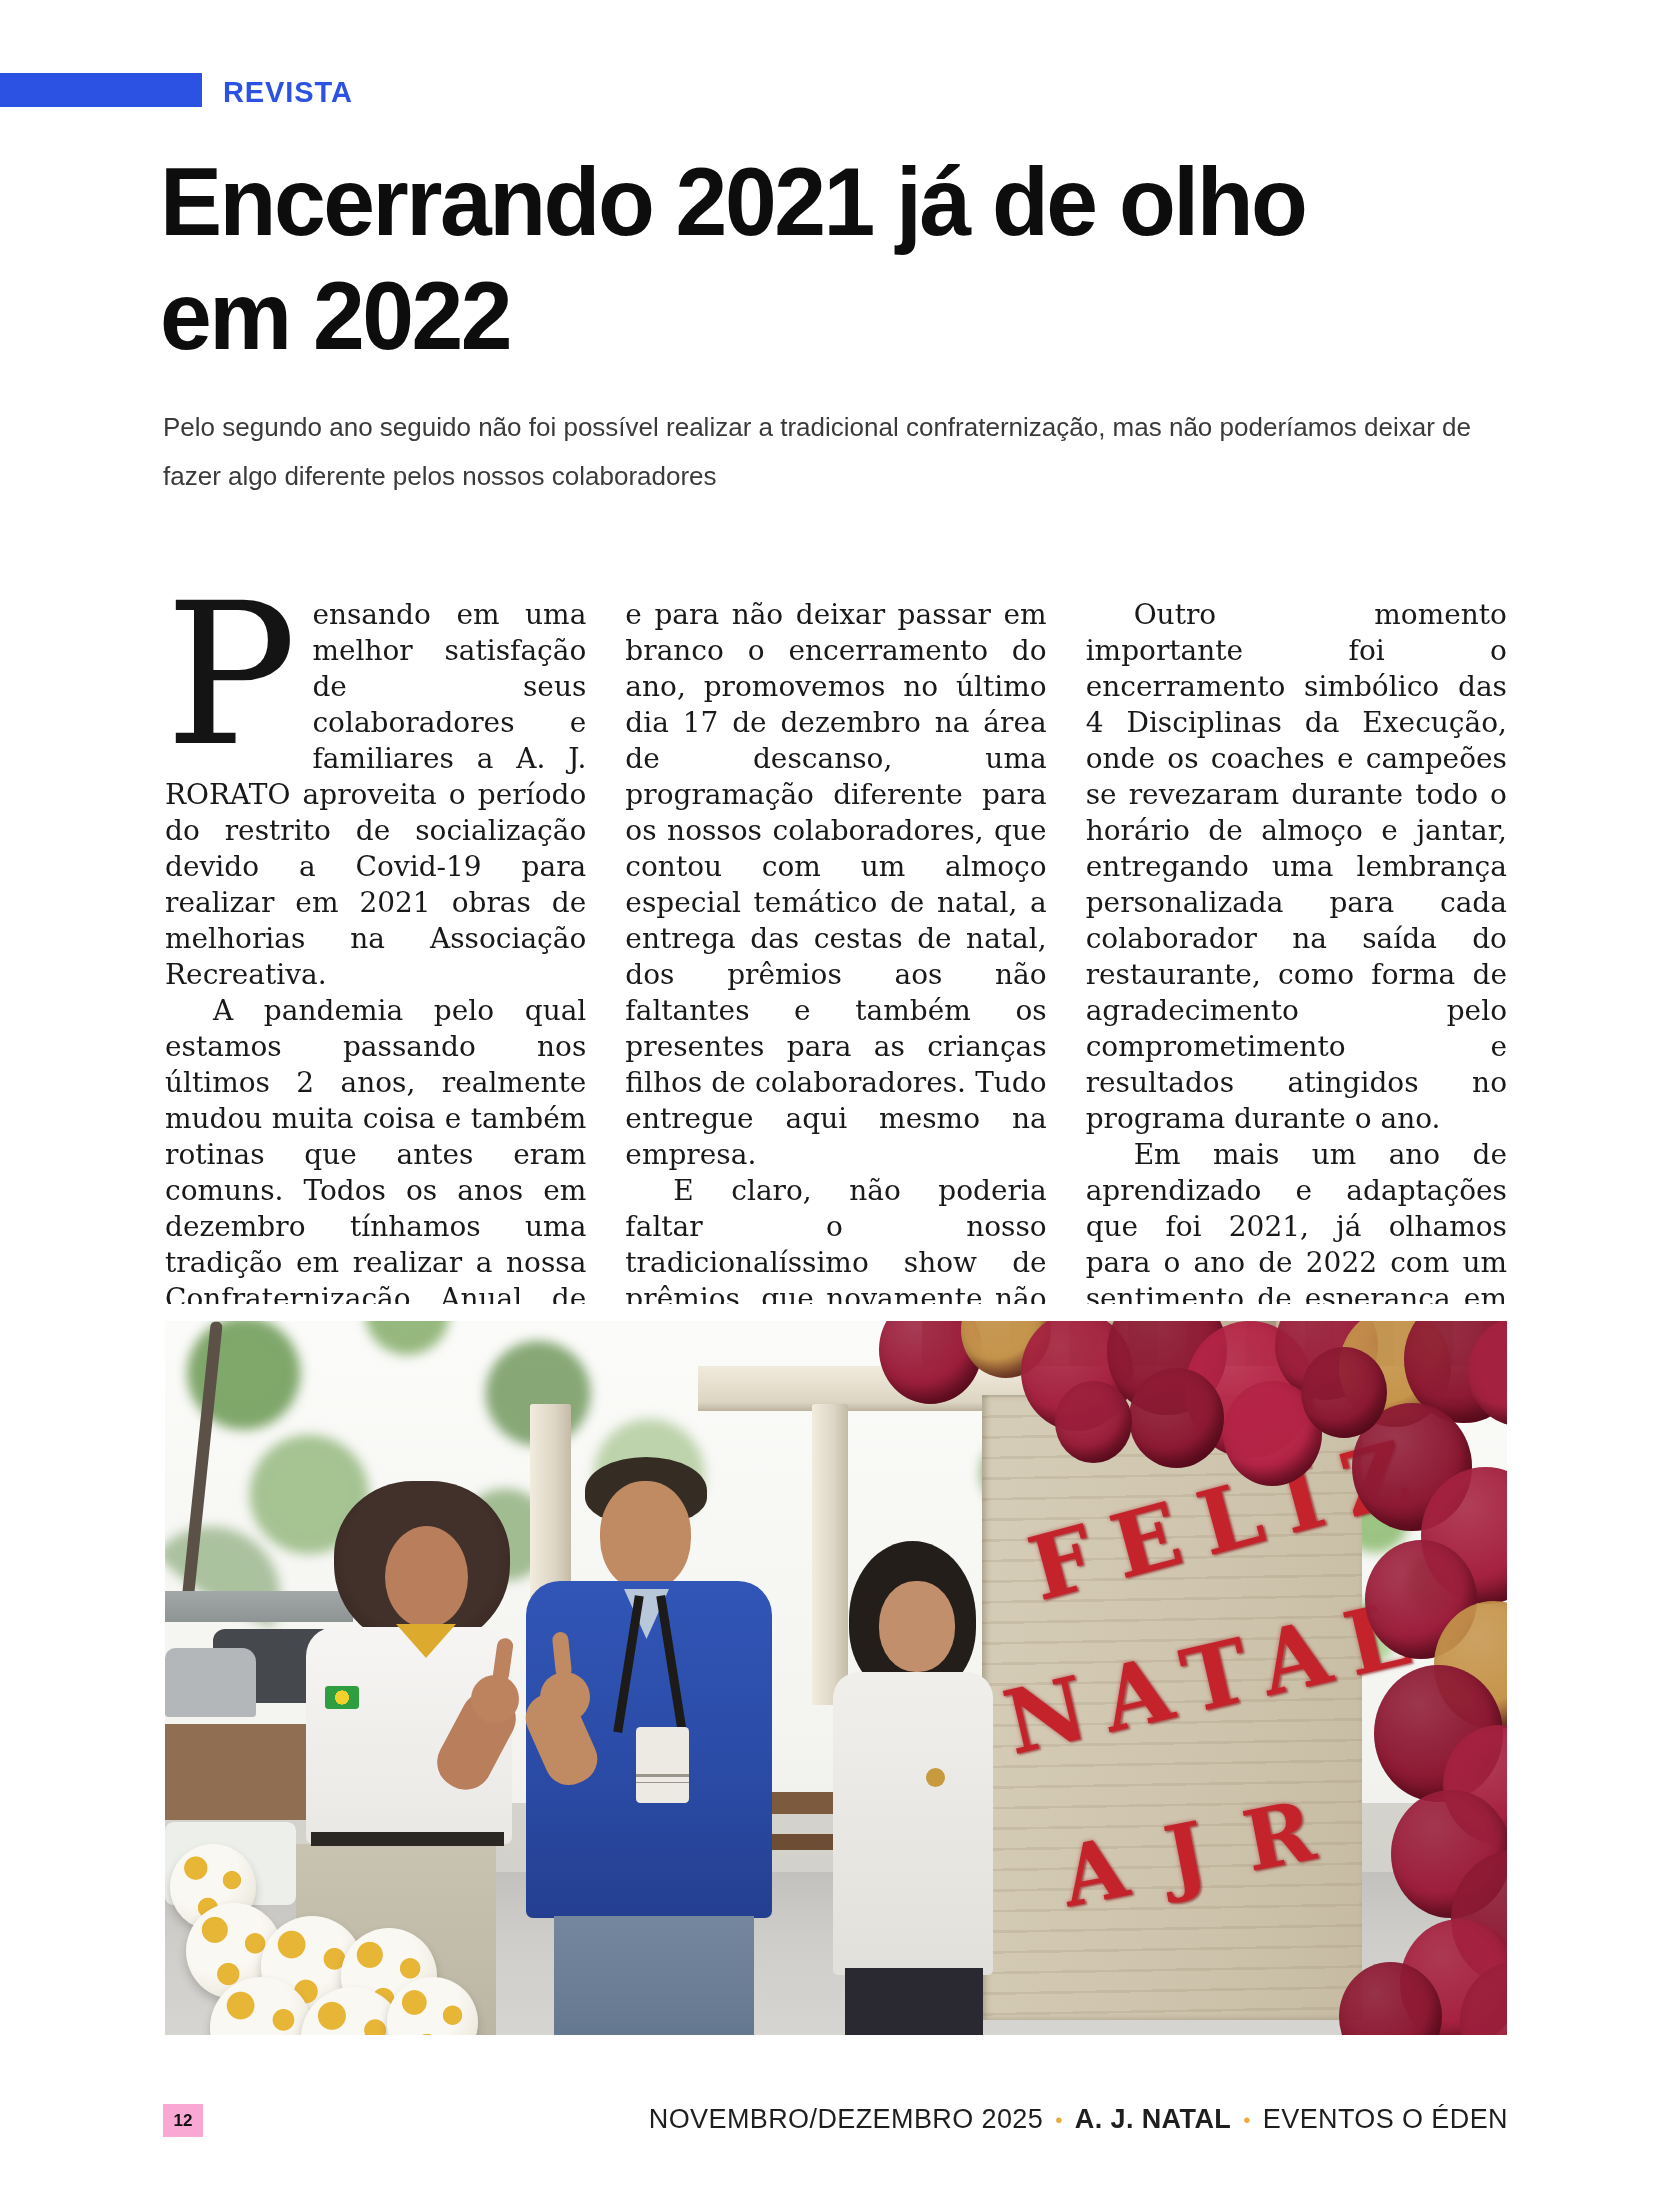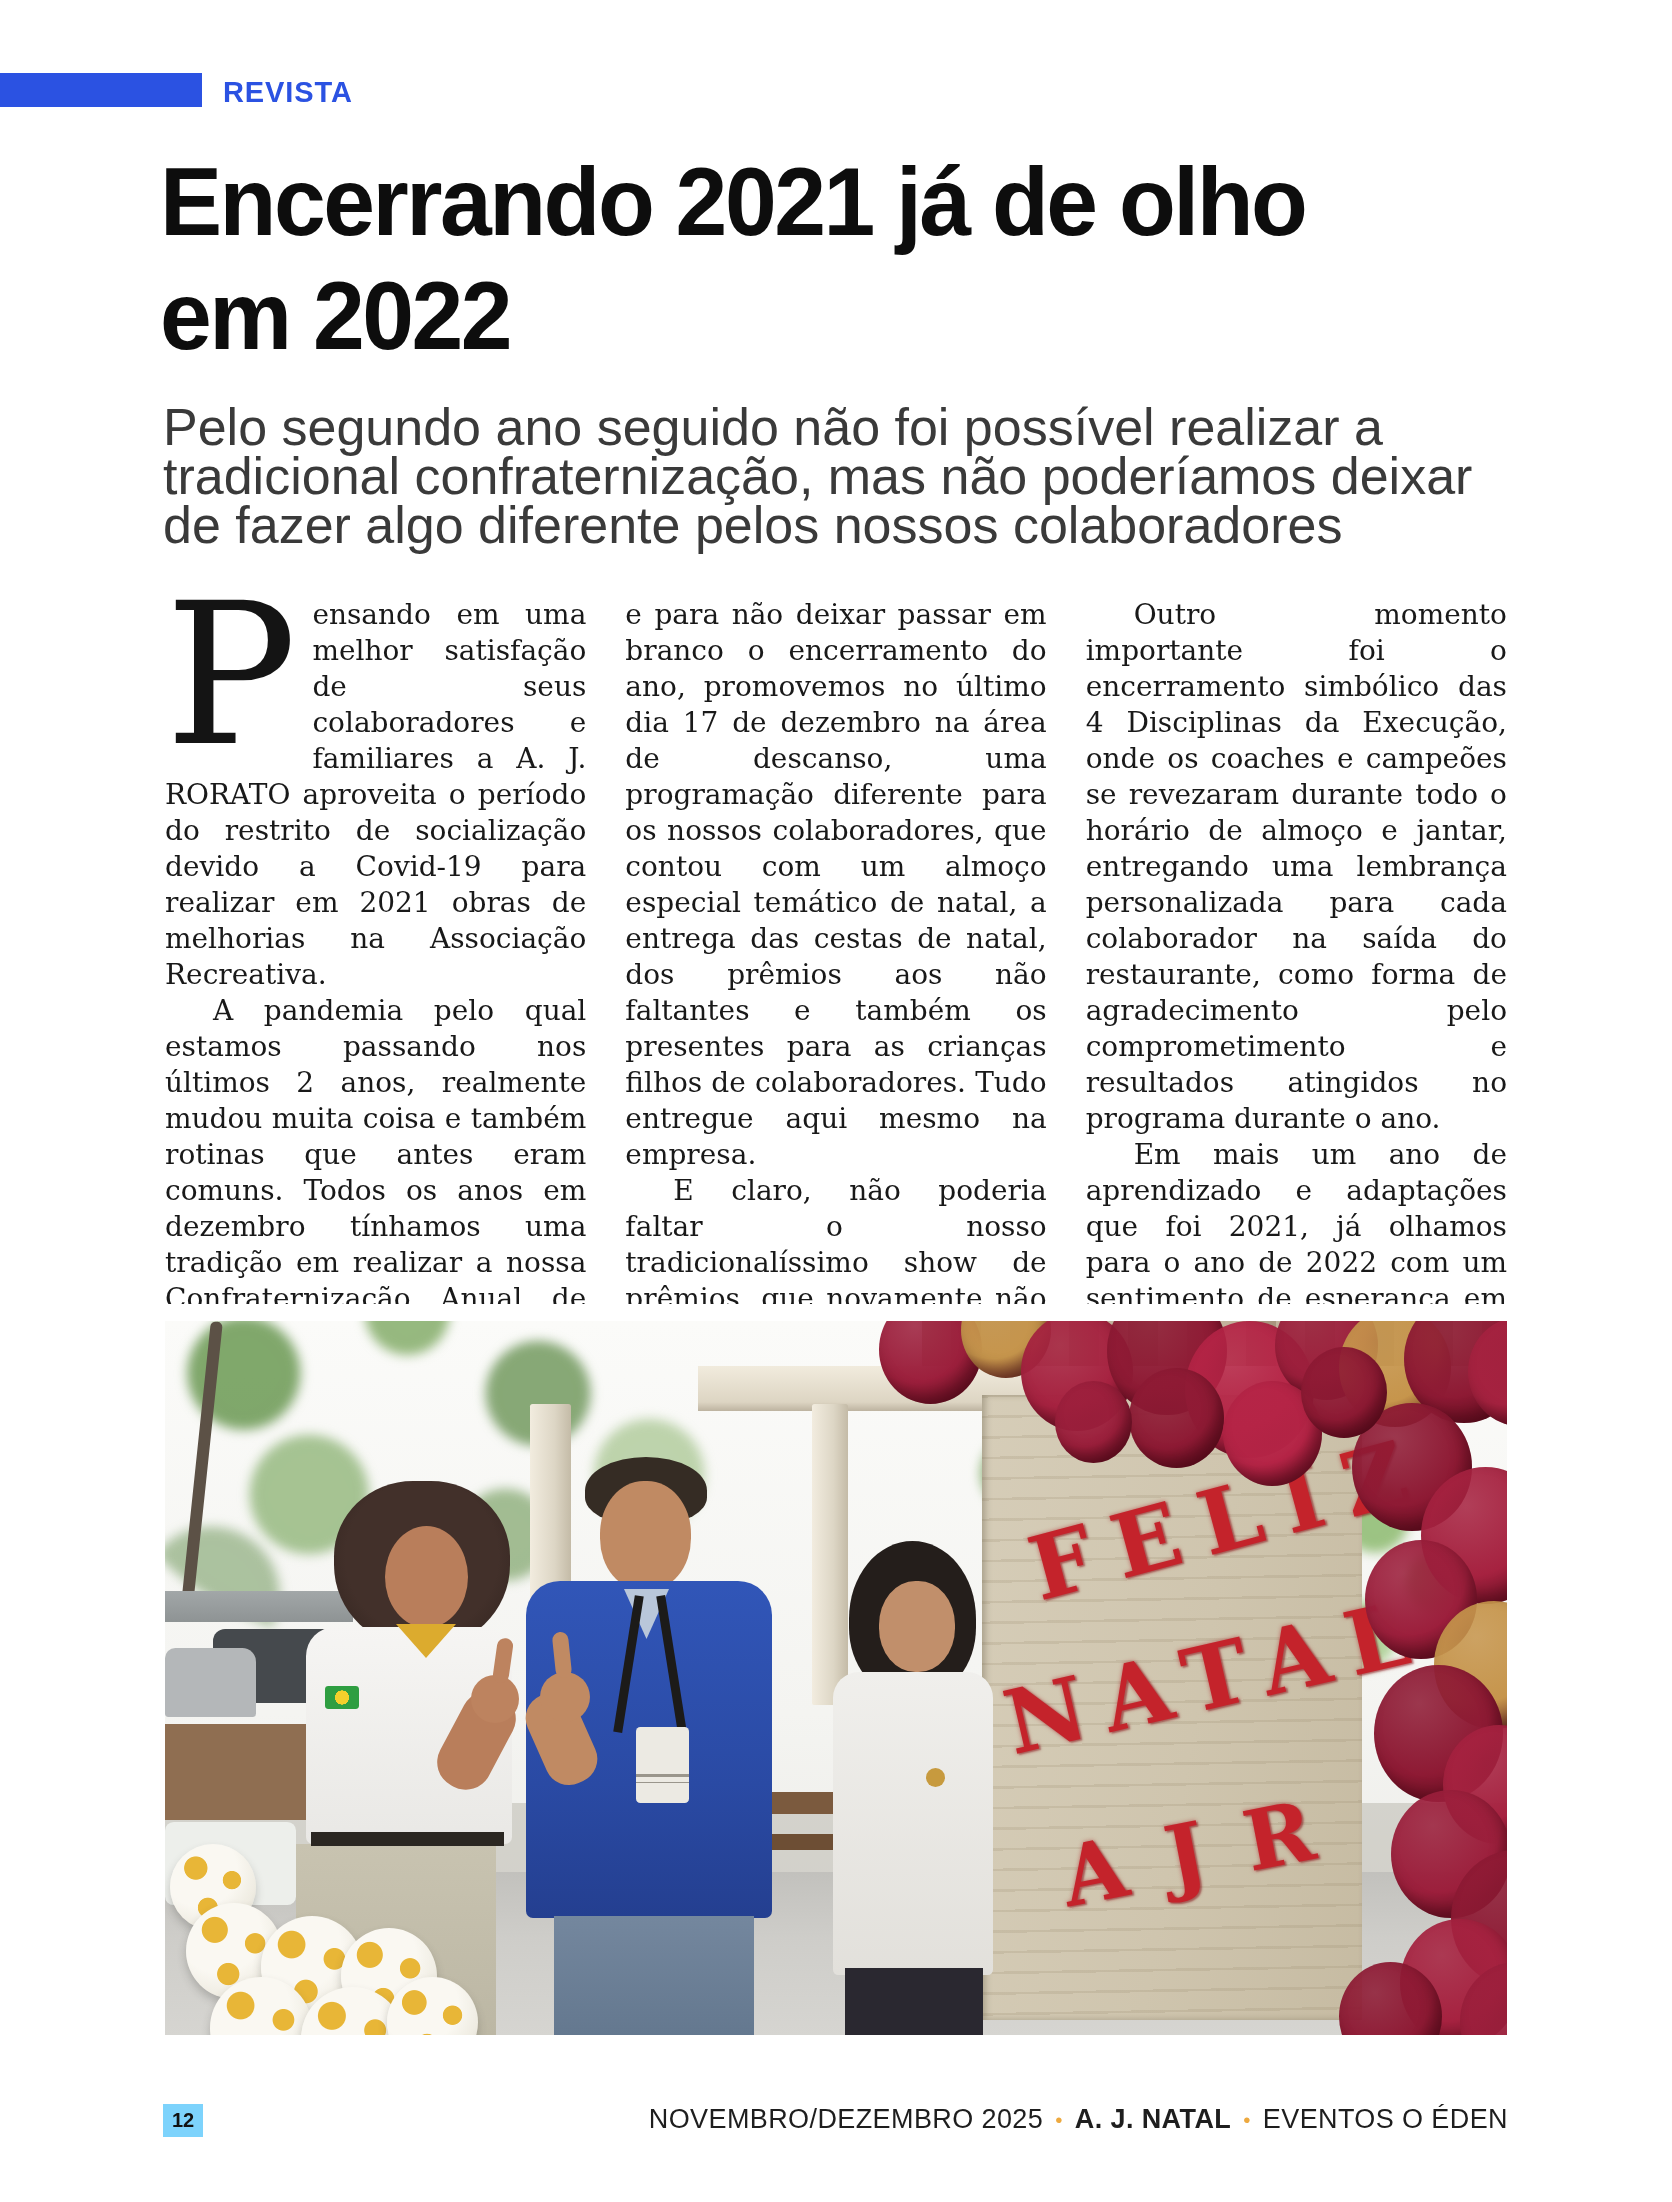--- a/index.html
+++ b/index.html
@@ -22,21 +22,21 @@
   
   .headline{
     position:absolute;left:160px;top:145px;width:1377px;
     font-size:96px;line-height:114px;font-weight:bold;color:#0d0d0d;
     letter-spacing:-2.6px;
     transform:scaleX(.97);transform-origin:left top;
   }
   
   .standfirst{
     position:absolute;left:163px;top:403px;width:1316px;
-    font-size:52px;line-height:49px;color:#3a3a3a;font-weight:normal;
+    font-size:26px;line-height:49px;color:#3a3a3a;font-weight:normal;
   }
   
   .columns{
     position:absolute;left:165px;top:597px;width:1342px;height:707px;
     display:flex;gap:39px;overflow:hidden;
   }
   .col{
     width:422px;height:100%;overflow:hidden;
     font-family:"DejaVu Serif","Liberation Serif",serif;
     font-size:28px;line-height:36px;color:#191919;
@@ -168,22 +168,22 @@
     white-space:nowrap;
   }
   .word-feliz{left:860px;top:145px;font-size:88px;letter-spacing:22.4px;transform:rotate(-15deg);}
   .word-natal{left:836px;top:303px;font-size:88px;letter-spacing:19px;transform:rotate(-13deg);}
   .word-ajr{left:895px;top:480px;font-size:83px;letter-spacing:41px;transform:rotate(-11deg);}
   
   .balloon{border-radius:50%;box-shadow:inset -6.9px -8.6px 13.8px rgba(40,0,10,.35);}
   
   .page-badge{
     position:absolute;left:163px;top:2104px;width:40px;height:33px;
-    background:#7dd3fc;display:flex;align-items:center;justify-content:center;
-    font-size:20px;font-weight:bold;color:#111;
+    background:#f9a8d4;display:flex;align-items:center;justify-content:center;
+    font-size:17px;font-weight:bold;color:#111;
   }
   .footer-line{
     position:absolute;right:165px;top:2104px;
     font-size:27px;color:#1e1e1e;letter-spacing:0.4px;
     display:flex;align-items:center;gap:12px;white-space:nowrap;
   }
   .footer-line .brand{font-weight:bold;}
   .footer-dot{color:#EDA93F;font-size:20.6px;}
 </style>
 </head>

